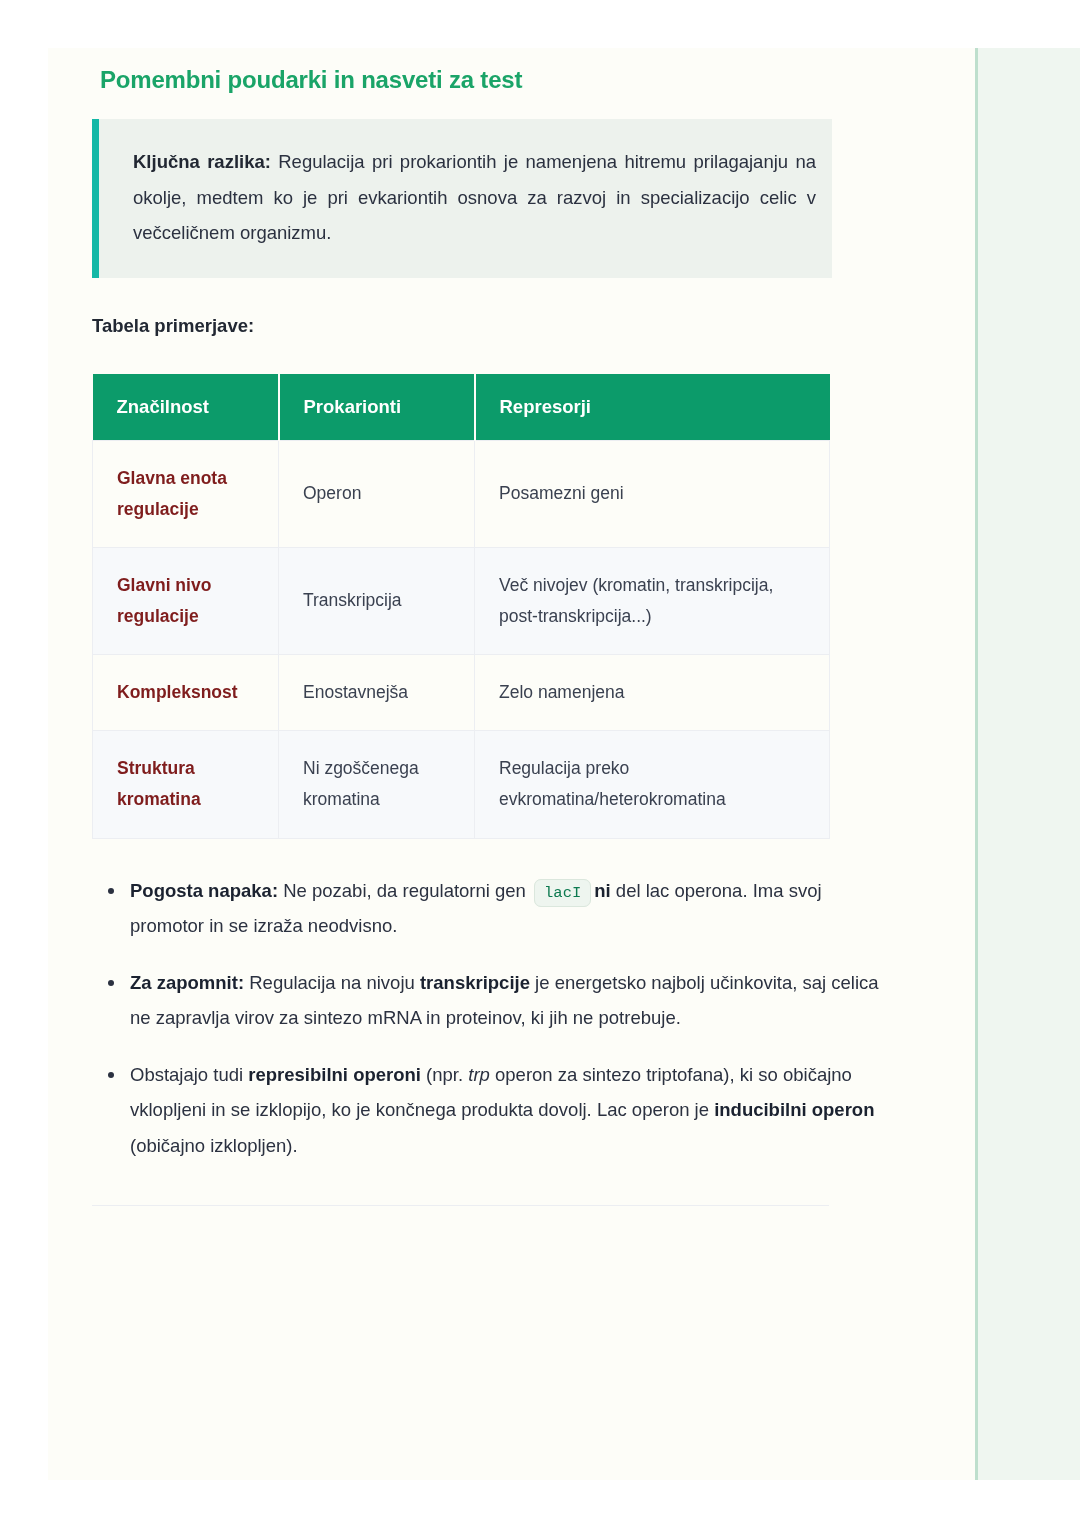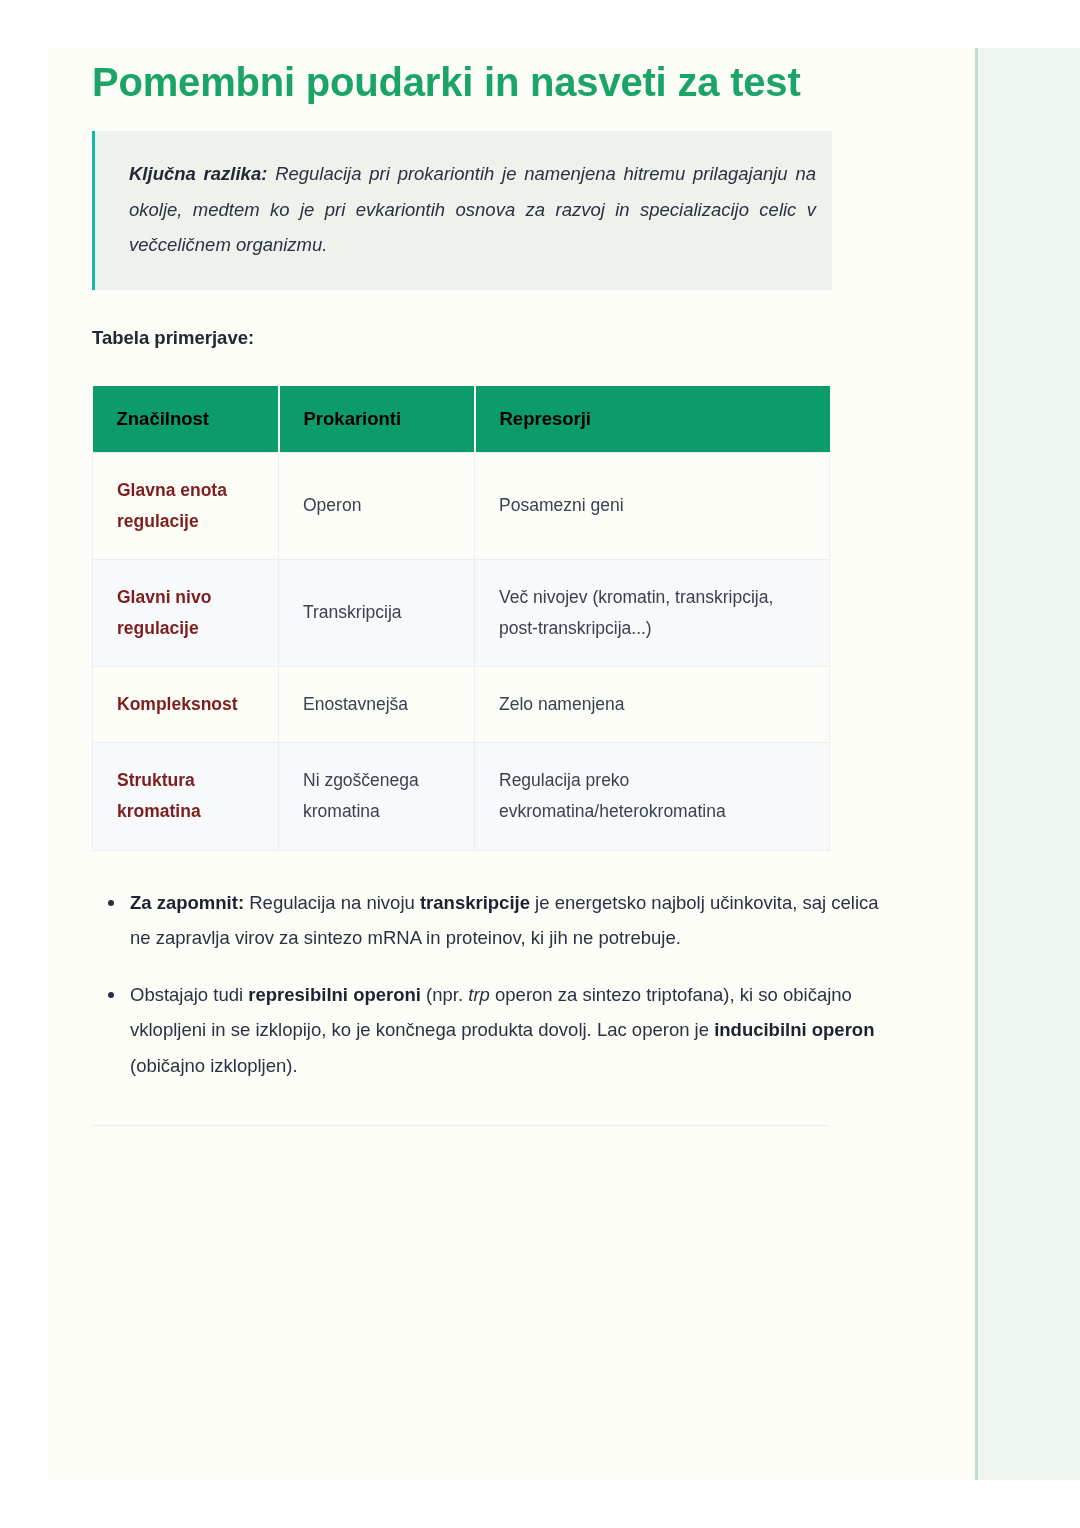--- a/index.html
+++ b/index.html
@@ -37,37 +37,36 @@
   .content {
     position: absolute;
     left: 44px;       
     top: 0;
     width: 790px;
   }
 
   
   .page-title {
     color: #1aa468;
-    font-size: 40px;
+    font-size: 24px;
     font-weight: bold;
     letter-spacing: -0.2px;
-    margin: 0;
+    margin: 8px;
     padding-top: 9px;
     line-height: 1.25;
   }
 
   
   .callout {
     margin-top: 24px;
     background: #edf2ed;
-    border-left: 3px solid #14b8a6;
+    border-left: 7px solid #14b8a6;
     padding: 25px 16px 27px 34px;
     box-sizing: border-box;
     width: 740px;
-    font-style: italic;
   }
   .callout p {
     margin: 0;
     font-size: 18.5px;
     line-height: 1.92;
     color: #2b3140;
     text-align: justify;
   }
   .callout b { font-weight: bold; color: #222833; }
 
@@ -81,21 +80,21 @@
 
   
   table.cmp {
     margin-top: 37px;
     border-collapse: collapse;
     width: 737px;
     table-layout: fixed;
   }
   table.cmp th {
     background: #0c9b6a;
-    color: #000000;
+    color: #ffffff;
     font-size: 18.5px;
     font-weight: bold;
     text-align: left;
     padding: 22px 24px;
     border-right: 2px solid #fdfdf8;
     vertical-align: middle;
     height: 42px;
     box-sizing: border-box;
   }
   table.cmp th:last-child { border-right: none; }
@@ -210,20 +209,21 @@
         </tr>
         <tr>
           <td class="feat">Struktura kromatina</td>
           <td>Ni zgoščenega kromatina</td>
           <td>Regulacija preko evkromatina/heterokromatina</td>
         </tr>
       </tbody>
     </table>
 
     <ul class="notes">
+      <li><b>Pogosta napaka:</b><span> Ne pozabi, da regulatorni gen </span><code class="chip">lacI</code><b>ni</b><span> del lac operona. Ima svoj promotor in se izraža neodvisno.</span></li>
       <li><b>Za zapomnit:</b><span> Regulacija na nivoju </span><b>transkripcije</b><span> je energetsko najbolj učinkovita, saj celica ne zapravlja virov za sintezo mRNA in proteinov, ki jih ne potrebuje.</span></li>
       <li><span>Obstajajo tudi </span><b>represibilni operoni</b><span> (npr. </span><i>trp</i><span> operon za sintezo triptofana), ki so običajno vklopljeni in se izklopijo, ko je končnega produkta dovolj. Lac operon je </span><b>inducibilni operon</b><span> (običajno izklopljen).</span></li>
     </ul>
 
     <div class="rule"></div>
 
   </div>
 </div>
 
 </body></html>

